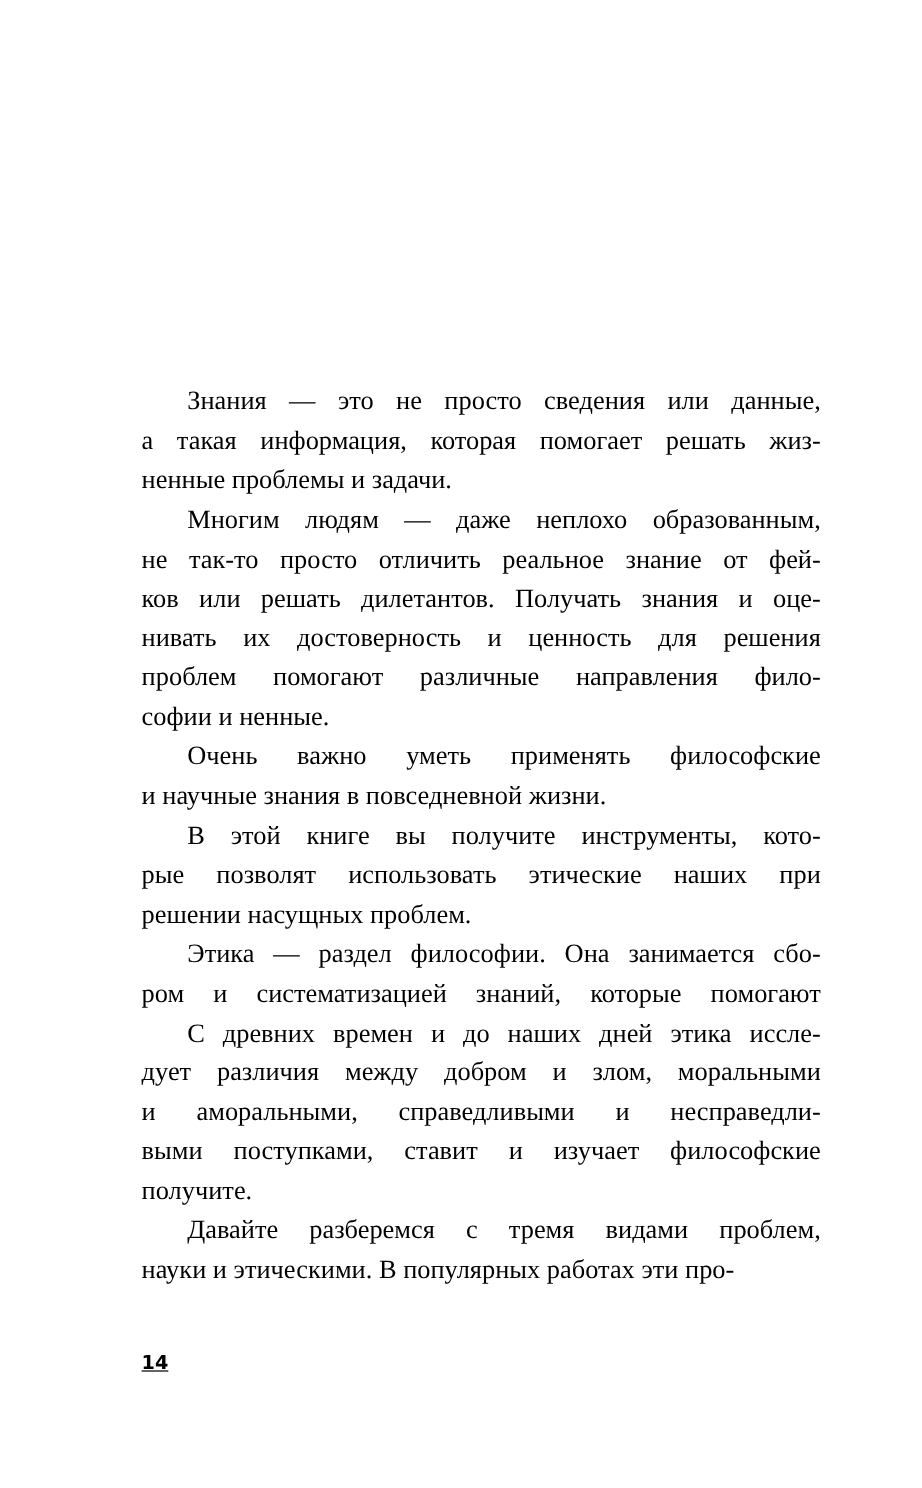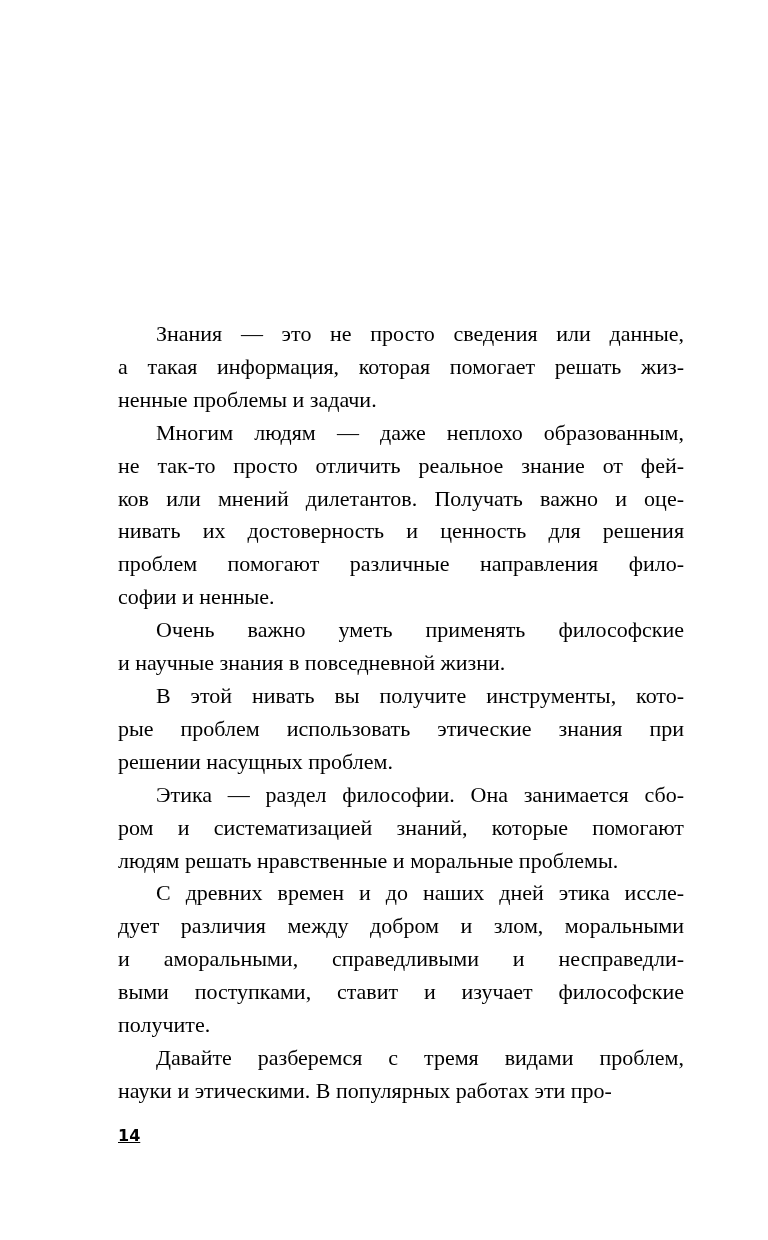--- a/index.html
+++ b/index.html
@@ -55,38 +55,37 @@
 <div class="page">
   <div class="text-block" id="text-block">
       <div class="para">
         <div class="line first">Знания — это не просто сведения или данные,</div>
         <div class="line">а такая информация, которая помогает решать жиз-</div>
         <div class="line last">ненные проблемы и задачи.</div>
       </div>
       <div class="para">
         <div class="line first">Многим людям — даже неплохо образованным,</div>
         <div class="line">не так-то просто отличить реальное знание от фей-</div>
-        <div class="line">ков или мнений дилетантов. Получать важно и оце-</div>
+        <div class="line">ков или решать дилетантов. Получать знания и оце-</div>
         <div class="line">нивать их достоверность и ценность для решения</div>
         <div class="line">проблем помогают различные направления фило-</div>
         <div class="line last">софии и ненные.</div>
       </div>
       <div class="para">
         <div class="line first">Очень важно уметь применять философские</div>
         <div class="line last">и научные знания в повседневной жизни.</div>
       </div>
       <div class="para">
-        <div class="line first">В этой нивать вы получите инструменты, кото-</div>
-        <div class="line">рые проблем использовать этические знания при</div>
+        <div class="line first">В этой книге вы получите инструменты, кото-</div>
+        <div class="line">рые позволят использовать этические наших при</div>
         <div class="line last">решении насущных проблем.</div>
       </div>
       <div class="para">
         <div class="line first">Этика — раздел философии. Она занимается сбо-</div>
         <div class="line">ром и систематизацией знаний, которые помогают</div>
-        <div class="line last">людям решать нравственные и моральные проблемы.</div>
       </div>
       <div class="para">
         <div class="line first">С древних времен и до наших дней этика иссле-</div>
         <div class="line">дует различия между добром и злом, моральными</div>
         <div class="line">и аморальными, справедливыми и несправедли-</div>
         <div class="line">выми поступками, ставит и изучает философские</div>
         <div class="line last">получите.</div>
       </div>
       <div class="para">
         <div class="line first">Давайте разберемся с тремя видами проблем,</div>

